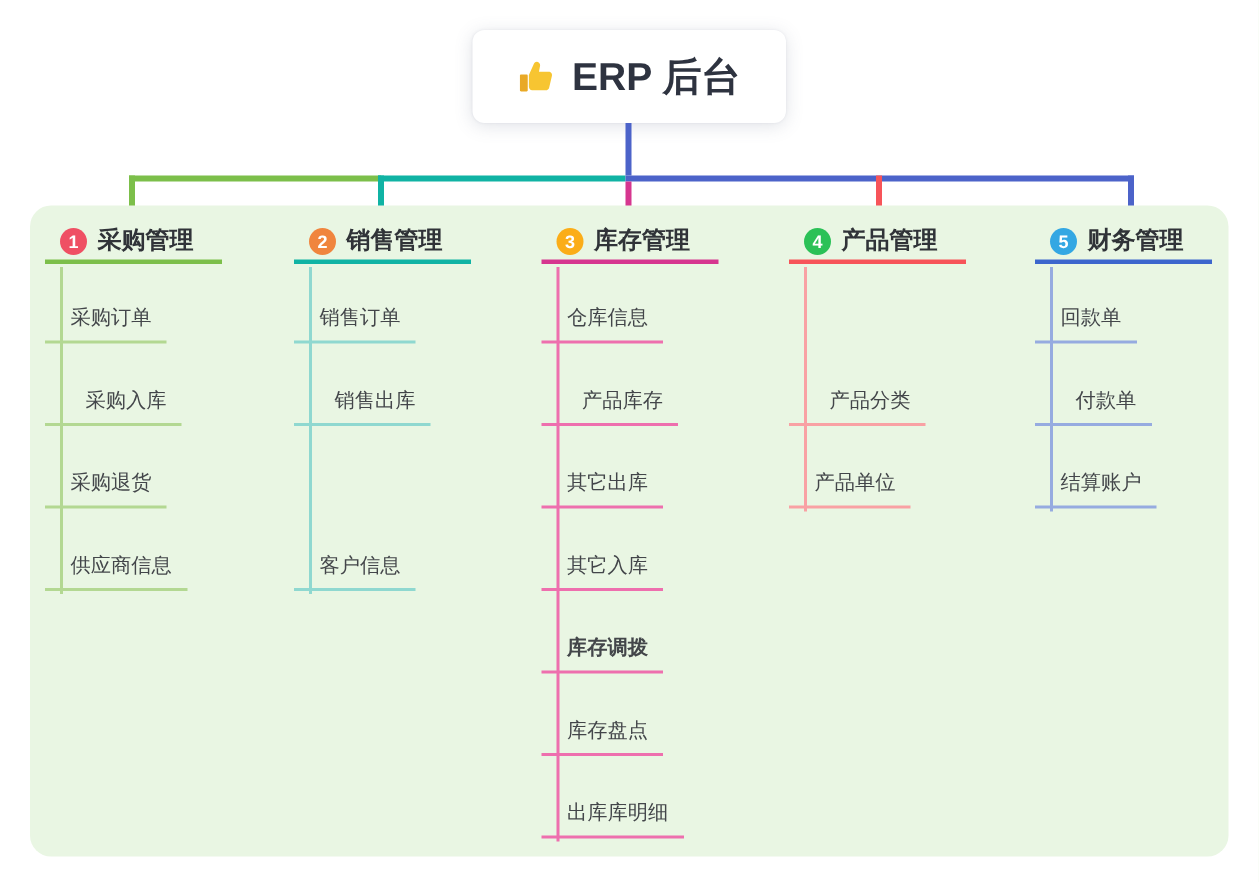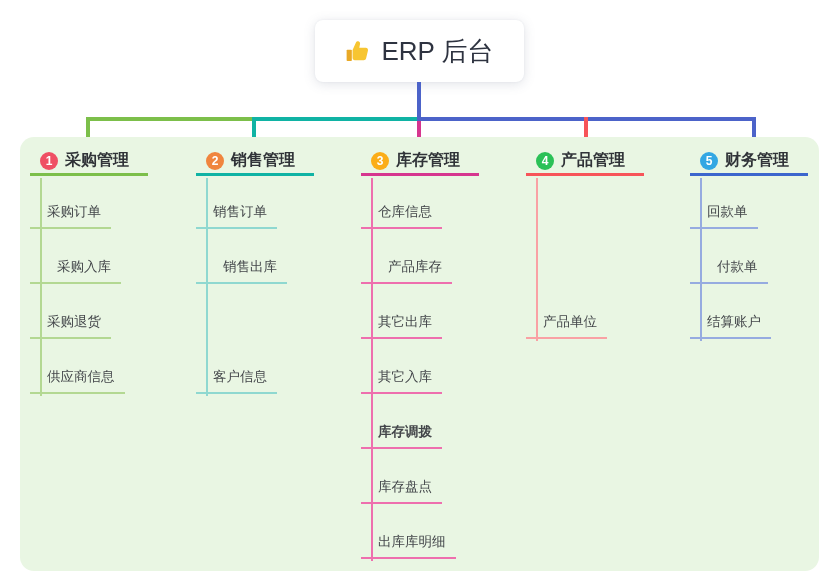--- a/index.html
+++ b/index.html
@@ -5,21 +5,21 @@
   * { margin: 0; padding: 0; box-sizing: border-box; }
   body { background: #ffffff; font-family: "Liberation Sans", "DejaVu Sans", sans-serif; }
   .canvas { position: relative; width: 839px; height: 588px; background: #ffffff; overflow: hidden; }
 
   
   .root-node {
     position: absolute; left: 315px; top: 20px; width: 209px; height: 62px;
     background: #ffffff; border-radius: 8px;
     box-shadow: 0 2px 12px rgba(90,100,130,0.18), 0 0 2px rgba(90,100,130,0.10);
     display: flex; align-items: center; justify-content: center; gap: 10px;
-    font-size: 26px; font-weight: 400; color: #2e3340; cursor: pointer;
+    font-size: 26px; font-weight: 700; color: #2e3340; cursor: pointer;
   }
   .root-node .thumb-icon { display: inline-flex; }
 
   
   .line { position: absolute; }
   .h-seg { top: 117px; height: 4px; }
   .h-green { left: 86px; width: 168px; background: #7cbf4a; }
   .h-teal { left: 252px; width: 165px; background: #10b3a4; }
   .h-blue { left: 417px; width: 339px; background: #4c63c9; }
   .v-root { left: 417px; top: 82px; width: 4px; height: 35px; background: #4c63c9; }
@@ -156,20 +156,23 @@
           <span>出库库明细</span>
         </div>
     </div>
 
     <div class="branch b3" style="--badge: #2bc157; --line: #f75459; --childline: #f9a1a4;">
       <div class="branch-header">
         <span class="badge">4</span>
         <span class="branch-title">产品管理</span>
       </div>
       <div class="vline vl-3"></div>
+      <div class="child c1">
+          <span>产品分类</span>
+        </div>
       <div class="child c2">
           <span>产品单位</span>
         </div>
     </div>
 
     <div class="branch b4" style="--badge: #33a7e3; --line: #3c66cd; --childline: #96abe0;">
       <div class="branch-header">
         <span class="badge">5</span>
         <span class="branch-title">财务管理</span>
       </div>

